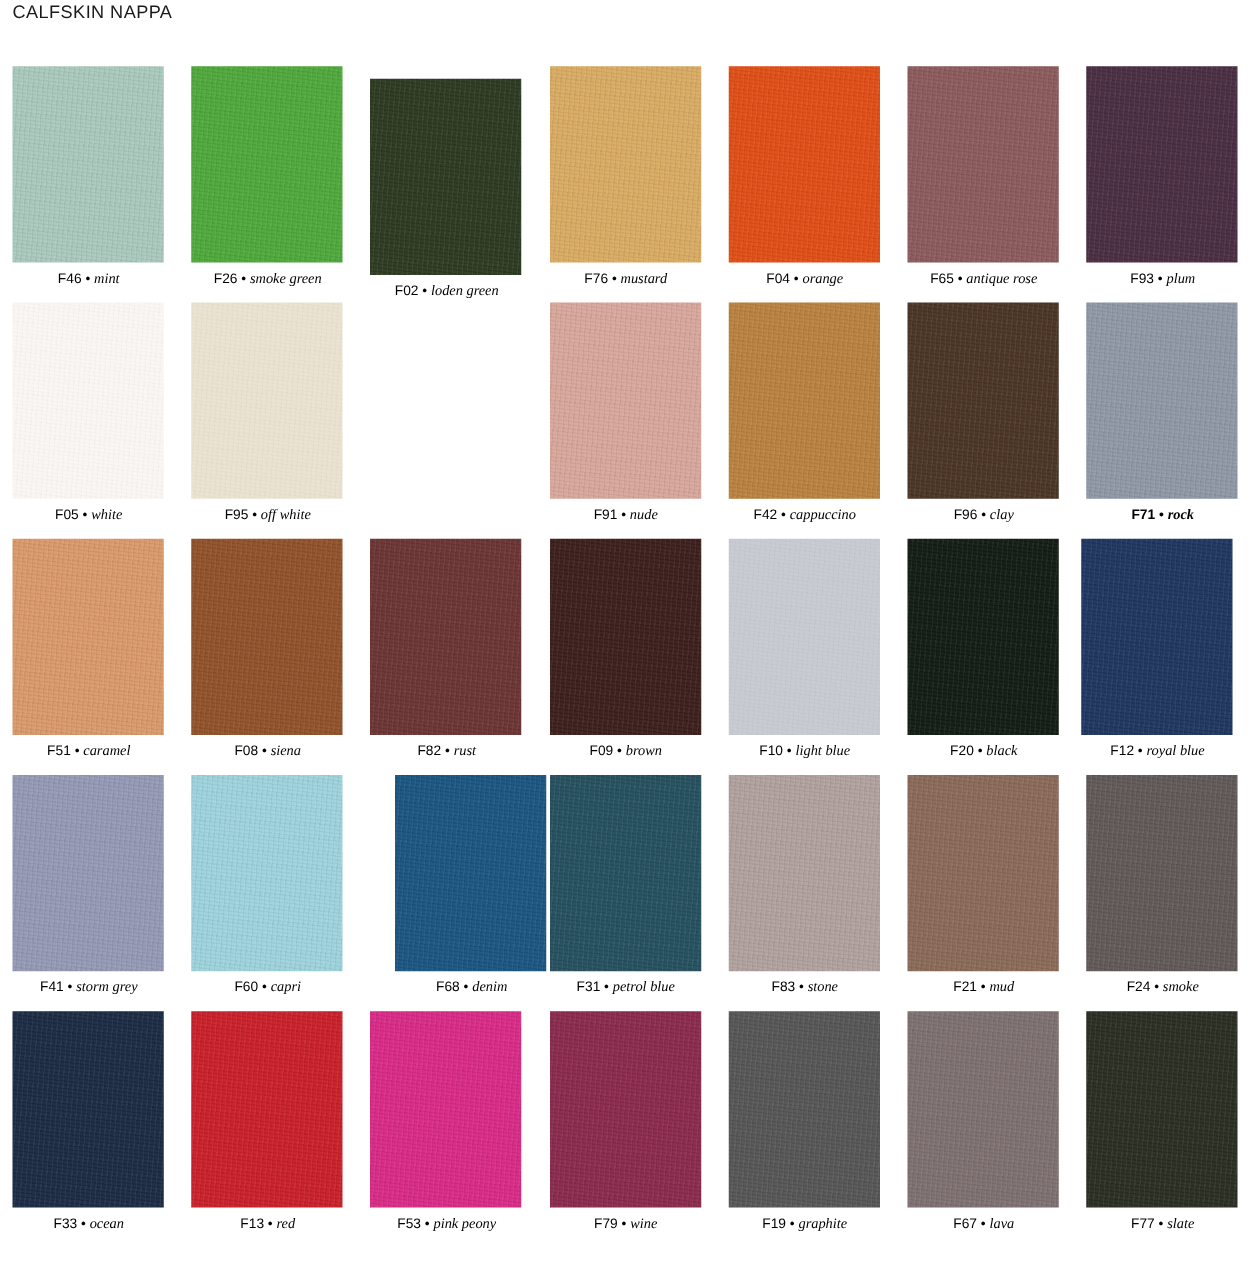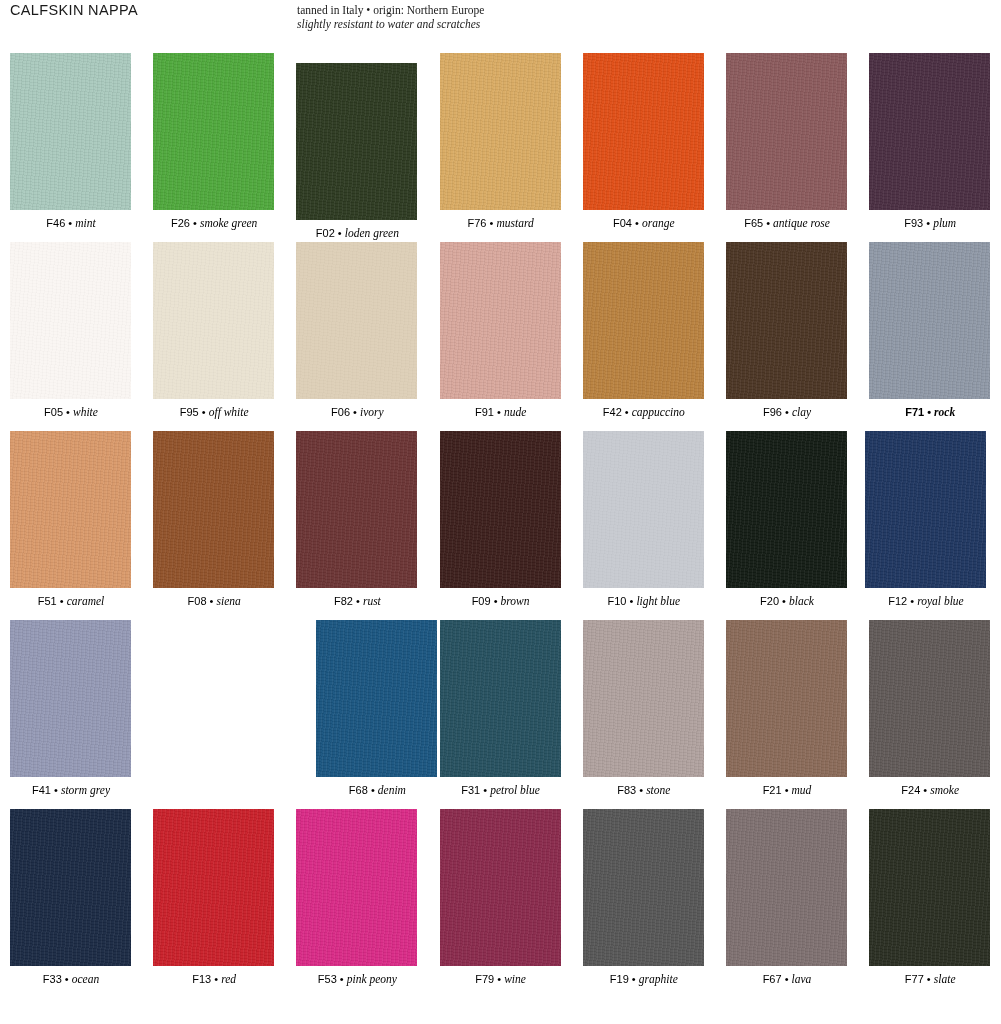--- a/index.html
+++ b/index.html
@@ -124,24 +124,20 @@
     font-family: "Liberation Serif", serif;
     font-style: italic;
     font-size: 11.5px;
   }
 </style>
 </head>
 <body>
 
 <div class="header">
   <div class="header-title">CALFSKIN NAPPA</div>
-  <div class="header-meta">
-    <div class="header-origin">tanned in Italy • origin: Northern Europe</div>
-    <div class="header-property">slightly resistant to water and scratches</div>
-  </div>
 </div>
 
 <div class="grid" id="swatch-grid">
     <div class="row">
       <div class="cell" style="left: 10px;">
         <div class="chip" title="F46 • mint" style="background: rgb(169, 201, 189);"></div>
         <div class="caption"><span class="code">F46</span><span class="sep"> • </span><span class="name">mint</span></div>
       </div>
       <div class="cell" style="left: 153.2px;">
         <div class="chip" title="F26 • apple green" style="background: rgb(79, 168, 60);"></div>
@@ -170,24 +166,20 @@
     </div>
     <div class="row">
       <div class="cell" style="left: 10px;">
         <div class="chip subtle" title="F05 • white" style="background: rgb(250, 246, 243);"></div>
         <div class="caption"><span class="code">F05</span><span class="sep"> • </span><span class="name">white</span></div>
       </div>
       <div class="cell" style="left: 153.2px;">
         <div class="chip subtle" title="F95 • off white" style="background: rgb(234, 227, 210);"></div>
         <div class="caption"><span class="code">F95</span><span class="sep"> • </span><span class="name">off white</span></div>
       </div>
-      <div class="cell" style="left: 296.4px;">
-        <div class="chip subtle" title="F06 • ivory" style="background: rgb(222, 208, 184);"></div>
-        <div class="caption"><span class="code">F06</span><span class="sep"> • </span><span class="name">ivory</span></div>
-      </div>
       <div class="cell" style="left: 439.6px;">
         <div class="chip" title="F91 • nude" style="background: rgb(216, 167, 156);"></div>
         <div class="caption"><span class="code">F91</span><span class="sep"> • </span><span class="name">nude</span></div>
       </div>
       <div class="cell" style="left: 582.8px;">
         <div class="chip" title="F42 • cappuccino" style="background: rgb(185, 129, 63);"></div>
         <div class="caption"><span class="code">F42</span><span class="sep"> • </span><span class="name">cappuccino</span></div>
       </div>
       <div class="cell" style="left: 726px;">
         <div class="chip" title="F96 • clay" style="background: rgb(75, 53, 36);"></div>
@@ -226,20 +218,24 @@
       <div class="cell" style="left: 829px; margin-left: 36px;">
         <div class="chip" title="F12 • royal blue" style="background: rgb(31, 54, 96);"></div>
         <div class="caption"><span class="code">F12</span><span class="sep"> • </span><span class="name">royal blue</span></div>
       </div>
     </div>
     <div class="row">
       <div class="cell" style="left: 10px;">
         <div class="chip" title="F41 • storm grey" style="background: rgb(148, 153, 181);"></div>
         <div class="caption"><span class="code">F41</span><span class="sep"> • </span><span class="name">storm grey</span></div>
       </div>
+      <div class="cell" style="left: 153.2px;">
+        <div class="chip" title="F60 • capri" style="background: rgb(158, 211, 221);"></div>
+        <div class="caption"><span class="code">F60</span><span class="sep"> • </span><span class="name">capri</span></div>
+      </div>
       <div class="cell" style="left: 296.4px; padding-left: 20px;">
         <div class="chip" title="F68 • denim" style="background: rgb(26, 85, 128);"></div>
         <div class="caption"><span class="code">F68</span><span class="sep"> • </span><span class="name">denim</span></div>
       </div>
       <div class="cell" style="left: 439.6px;">
         <div class="chip" title="F31 • petrol blue" style="background: rgb(38, 80, 95);"></div>
         <div class="caption"><span class="code">F31</span><span class="sep"> • </span><span class="name">petrol blue</span></div>
       </div>
       <div class="cell" style="left: 582.8px;">
         <div class="chip" title="F83 • stone" style="background: rgb(176, 161, 158);"></div>

